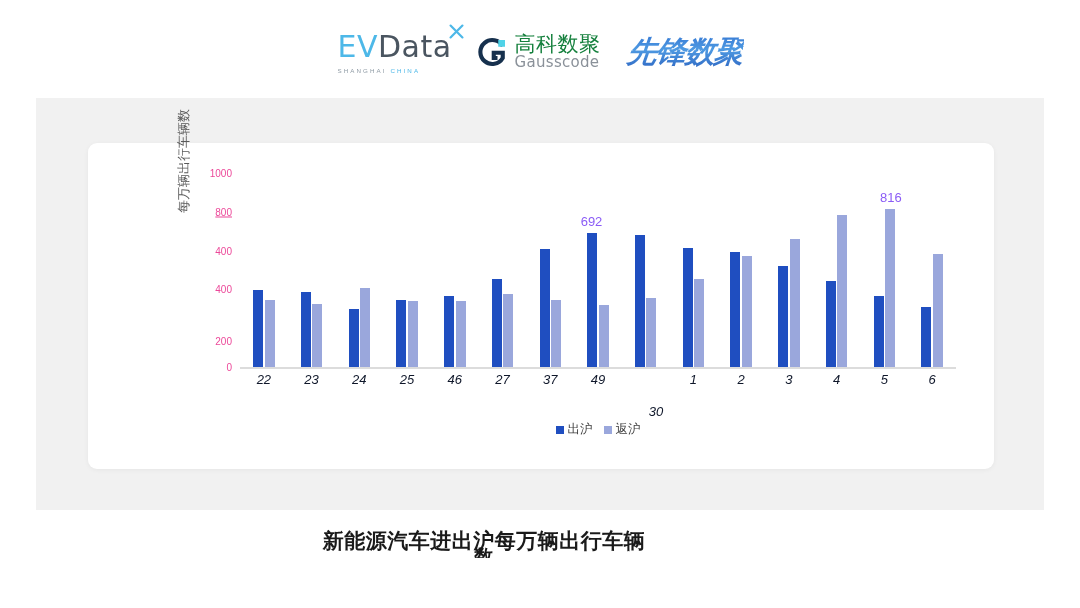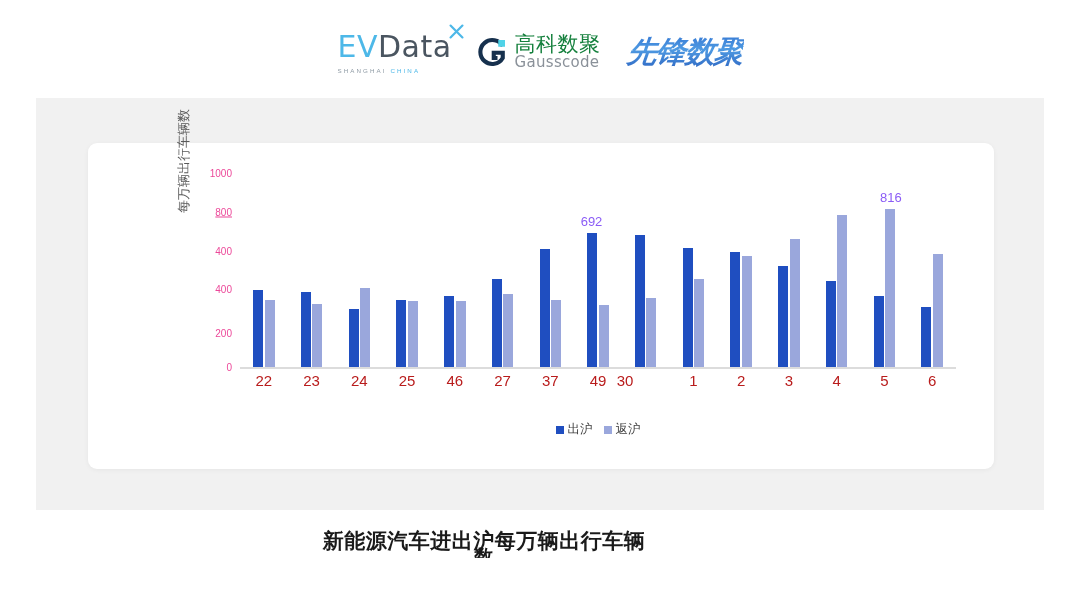--- a/index.html
+++ b/index.html
@@ -203,24 +203,25 @@
 
   .x-labels {
     position: absolute;
     left: 152px;
     top: 229px;
     width: 716px;
     height: 20px;
   }
   .x-label {
     position: absolute;
-    font-size: 15px;
-    color: #b91c1c;
+    font-size: 13px;
+    color: #0f172a;
     transform: translateX(-50%);
     white-space: nowrap;
+    font-style: italic;
   }
 
   .x-axis-title {
     position: absolute;
     left: 152px;
     top: 252px;
     width: 716px;
     text-align: center;
     font-size: 13px;
     color: #595959;
@@ -315,21 +316,21 @@
 
 <div class="panel-outer"></div>
 
 <div class="chart-card">
   <div class="chart-area">
 
     <div class="y-axis-title">每万辆出行车辆数</div>
 
     <div class="y-ticks" id="y-ticks">
         <div class="y-tick" style="top: 194px;">0</div>
-        <div class="y-tick" style="top: 160px;">200</div>
+        <div class="y-tick" style="top: 168px;">200</div>
         <div class="y-tick" style="top: 116.4px;">400</div>
         <div class="y-tick" style="top: 77.6px;">400</div>
         <div class="y-tick" style="top: 38.8px; text-decoration: underline;">800</div>
         <div class="y-tick" style="top: 0px;">1000</div>
       </div>
 
     <div class="plot" id="plot">
         <div class="group" style="left: 0px; width: 47.7333px;">
           <div class="bar out" style="height: 77.212px; background: rgb(31, 78, 192);"></div>
           <div class="bar back" style="height: 67.512px; background: rgb(154, 167, 220);"></div>
@@ -397,21 +398,21 @@
 
     <div class="x-labels" id="x-labels">
         <div class="x-label" style="left: 23.8667px;">22</div>
         <div class="x-label" style="left: 71.6px;">23</div>
         <div class="x-label" style="left: 119.333px;">24</div>
         <div class="x-label" style="left: 167.067px;">25</div>
         <div class="x-label" style="left: 214.8px;">46</div>
         <div class="x-label" style="left: 262.533px;">27</div>
         <div class="x-label" style="left: 310.267px;">37</div>
         <div class="x-label" style="left: 358px;">49</div>
-        <div class="x-label" style="left: 385px;">30</div>
+        <div class="x-label" style="left: 416px; margin-top: 32px;">30</div>
         <div class="x-label" style="left: 453.467px;">1</div>
         <div class="x-label" style="left: 501.2px;">2</div>
         <div class="x-label" style="left: 548.933px;">3</div>
         <div class="x-label" style="left: 596.667px;">4</div>
         <div class="x-label" style="left: 644.4px;">5</div>
         <div class="x-label" style="left: 692.133px;">6</div>
       </div>
 
 
     <div class="legend" id="legend">

